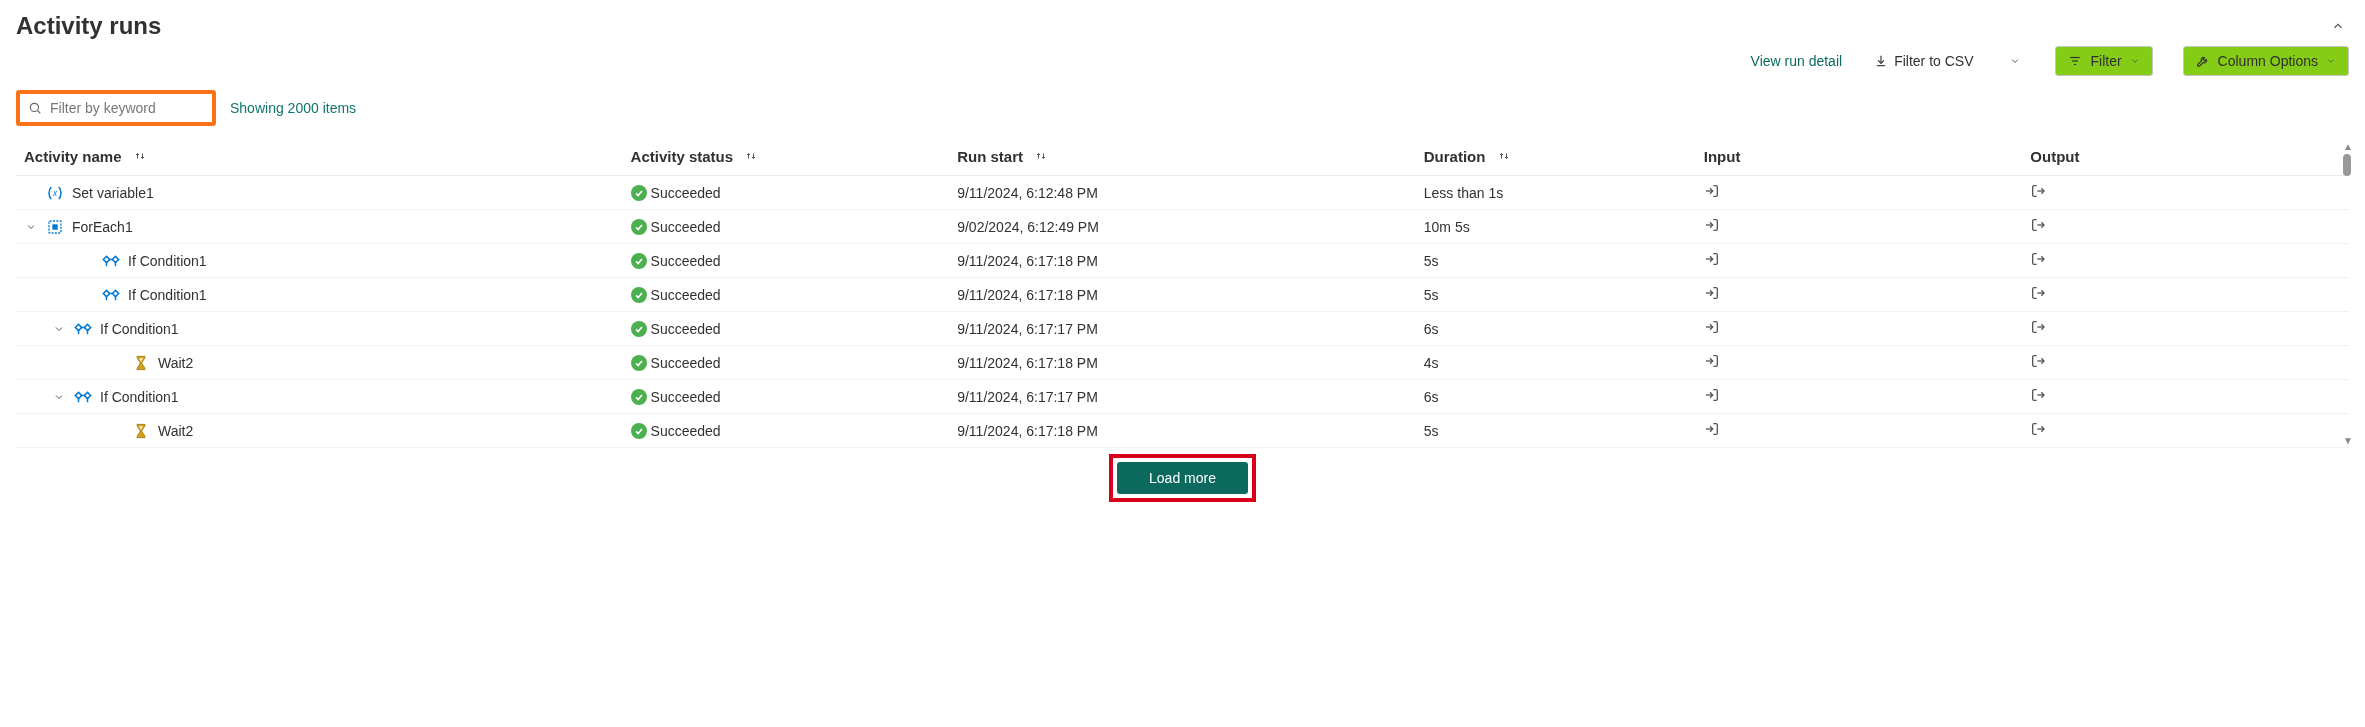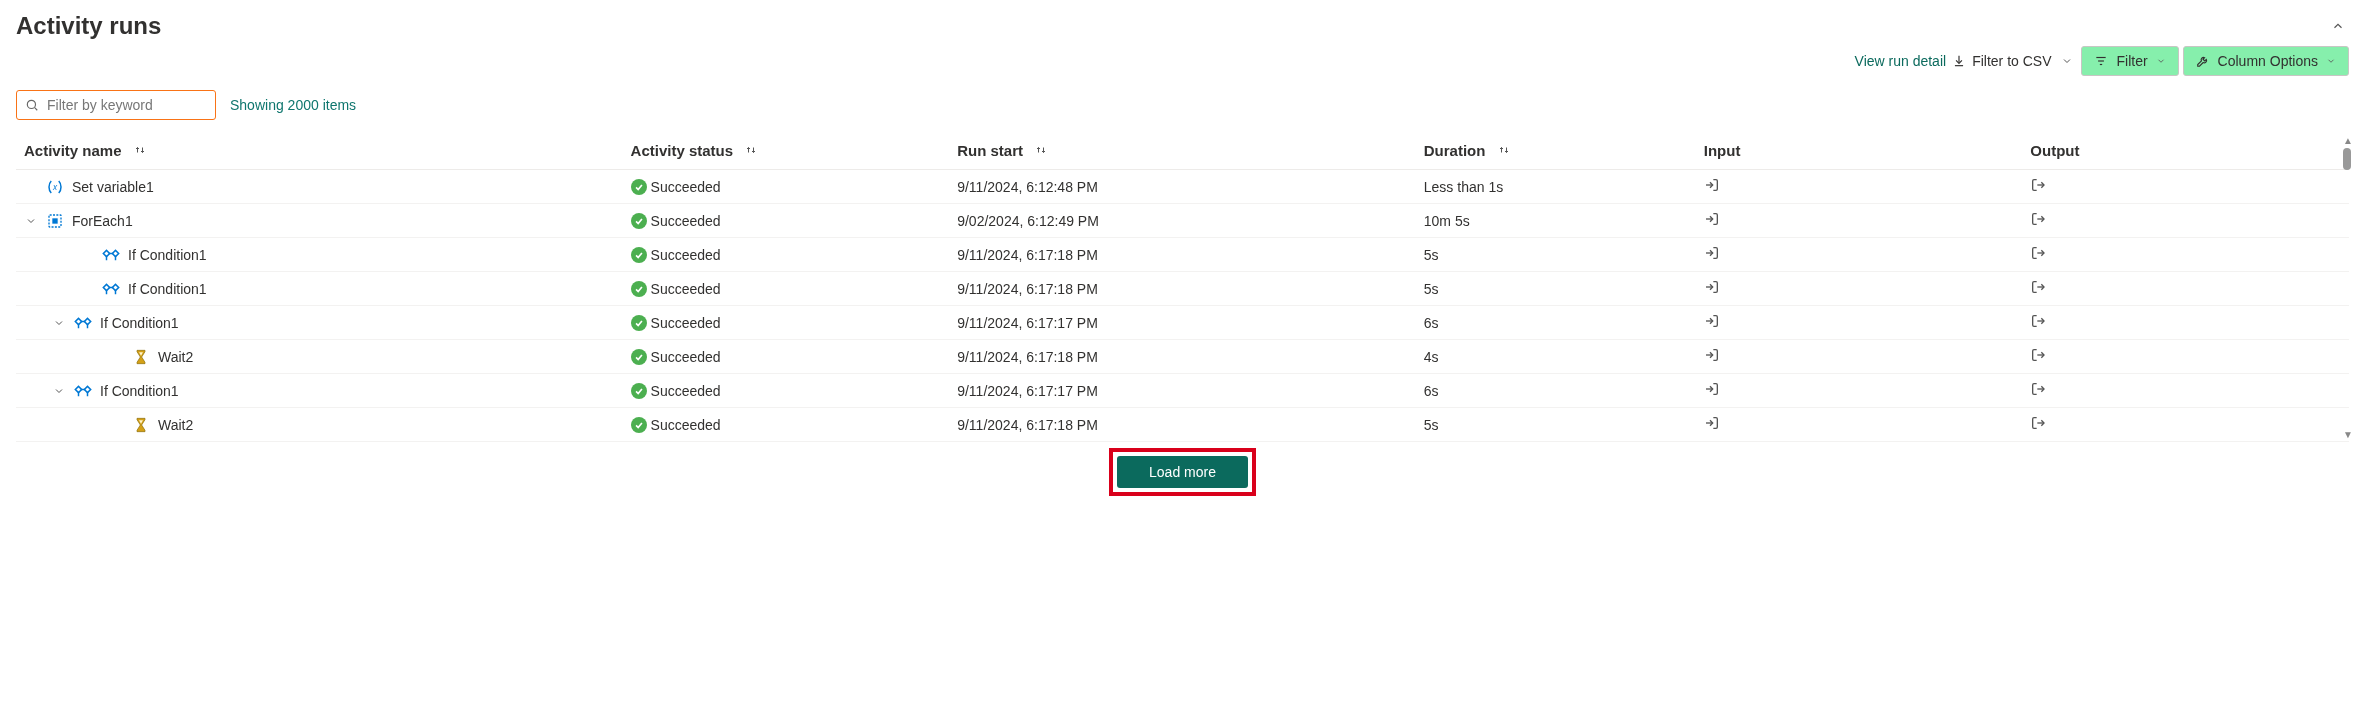--- a/index.html
+++ b/index.html
@@ -23,21 +23,21 @@
   }
   .collapse-caret {
     color: #555;
     cursor: pointer;
     padding: 4px;
   }
   .toolbar-row {
     display: flex;
     justify-content: flex-end;
     align-items: center;
-    gap: 4px;
+    gap: 30px;
     margin-bottom: 14px;
   }
   .link-teal {
     color: #0b6a5d;
     cursor: pointer;
   }
   .toolbar-item {
     display: inline-flex;
     align-items: center;
     gap: 6px;
@@ -51,32 +51,32 @@
     padding: 2px 4px;
   }
   .btn-outline {
     display: inline-flex;
     align-items: center;
     gap: 8px;
     border: 1px solid #c8c6c4;
     border-radius: 3px;
     padding: 6px 12px;
     cursor: pointer;
-    background: #86efac;
+    background: #84cc16;
   }
   .filter-row {
     display: flex;
     align-items: center;
     gap: 14px;
     margin-bottom: 14px;
   }
   .search-box {
     display: inline-flex;
     align-items: center;
-    border: 1px solid #f97316;
+    border: 4px solid #f97316;
     border-radius: 3px;
     padding: 5px 8px;
     width: 200px;
     gap: 6px;
   }
   .search-box input {
     border: none;
     outline: none;
     font-size: 14px;
     width: 100%;

